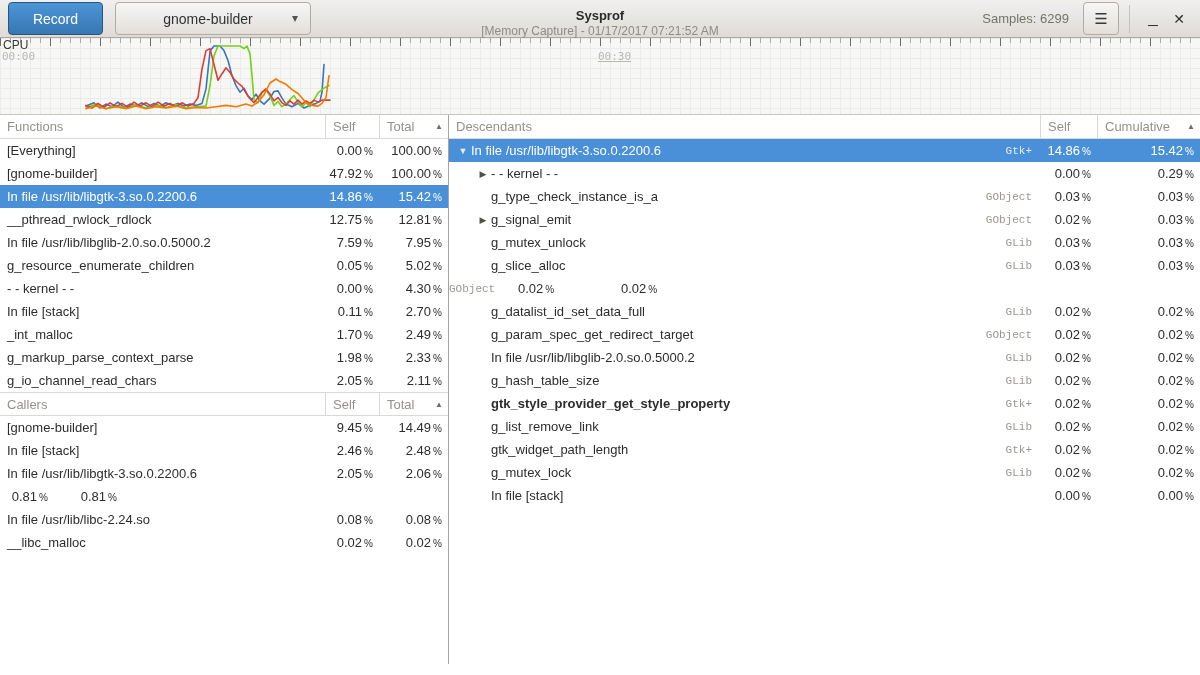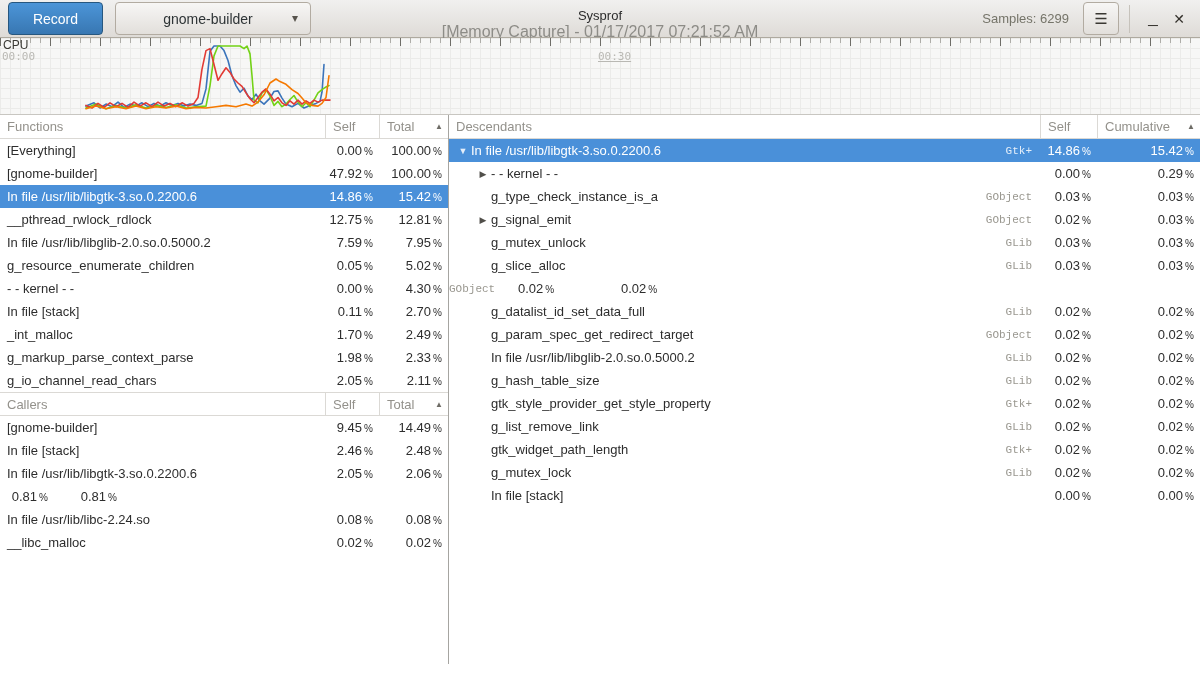--- a/index.html
+++ b/index.html
@@ -34,22 +34,22 @@
     width: 196px; position: relative; text-align: center; padding: 0 22px 0 12px;
   }
   .btn-dropdown .caret {
     position: absolute; right: 12px; top: 8px; font-size: 12px; color: #57534c;
   }
   .titlebox {
     position: absolute; left: 330px; right: 330px; top: 0; height: 46px;
     display: flex; flex-direction: column; align-items: center; justify-content: center;
     pointer-events: none;
   }
-  .title { font-size: 13px; font-weight: normal; color: #2b2b2b; line-height: 16px; }
-  .subtitle { font-size: 16px; color: #8d8c87; line-height: 15px; }
+  .title { font-size: 13px; font-weight: bold; color: #2b2b2b; line-height: 16px; }
+  .subtitle { font-size: 12px; color: #8d8c87; line-height: 15px; }
   .samples { margin-left: auto; font-size: 13px; color: #757469; margin-right: 14px; white-space: nowrap; }
   .btn-menu { width: 36px; font-size: 15px; line-height: 1; color: #3a3833; }
   .hsep { width: 1px; height: 28px; background: #c6c2bb; margin: 0 10px; }
   .winbtn {
     width: 26px; height: 30px; border: none; background: none; cursor: pointer;
     font-size: 14px; color: #33302b; padding: 0;
   }
   .winbtn.min span { display: inline-block; transform: translateY(6px); font-weight: bold; }
 
   
@@ -471,21 +471,21 @@
         <div class="trow">
           <span class="dr-name" style="padding-left: 26px;">
             <span class="expander"></span>
             <span>g_hash_table_size</span>
           </span>
           <span class="badge">GLib</span>
           <span class="d-self rc-num"><span class="val">0.02</span><span class="u">%</span></span>
           <span class="d-cum rc-num"><span class="val">0.02</span><span class="u">%</span></span>
         </div>
         <div class="trow">
-          <span class="dr-name" style="padding-left: 26px;">
+          <span class="dr-name" style="padding-left: 26px; font-weight: bold;">
             <span class="expander"></span>
             <span>gtk_style_provider_get_style_property</span>
           </span>
           <span class="badge">Gtk+</span>
           <span class="d-self rc-num"><span class="val">0.02</span><span class="u">%</span></span>
           <span class="d-cum rc-num"><span class="val">0.02</span><span class="u">%</span></span>
         </div>
         <div class="trow">
           <span class="dr-name" style="padding-left: 26px;">
             <span class="expander"></span>

